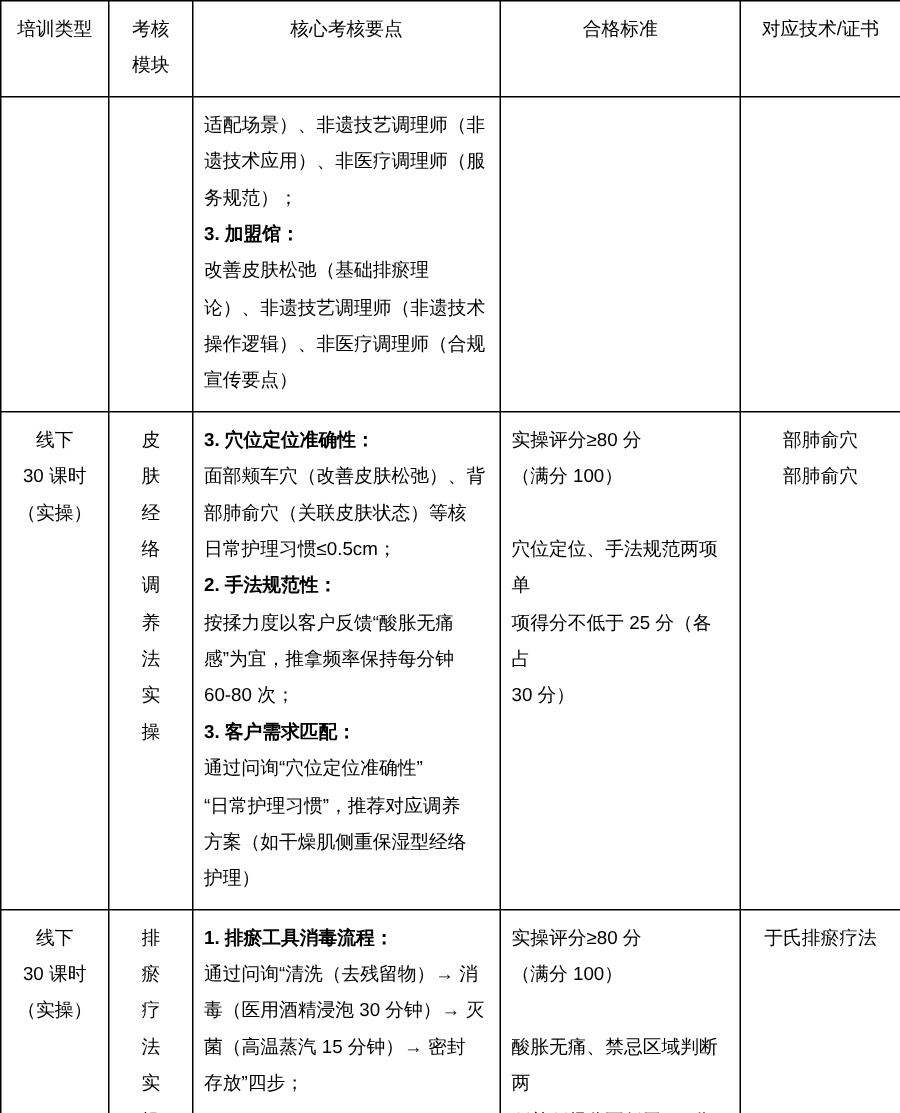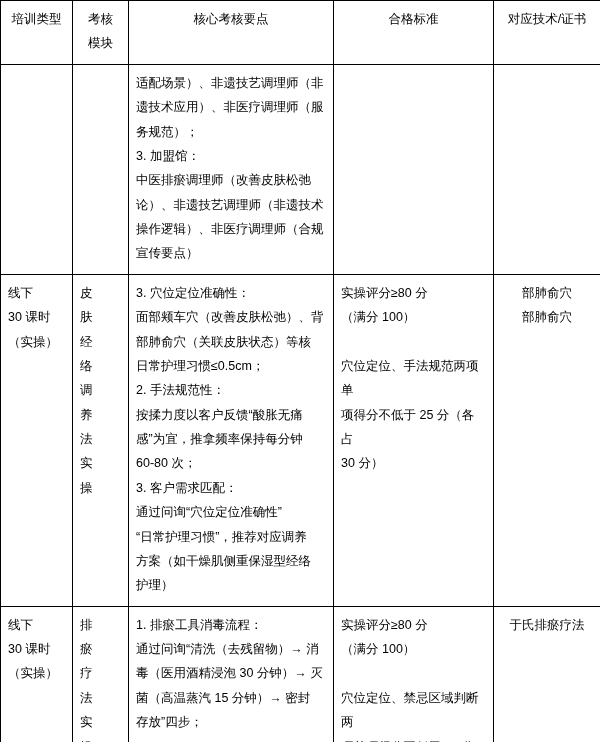--- a/index.html
+++ b/index.html
@@ -36,33 +36,33 @@
   thead td {
     text-align: center;
     vertical-align: middle;
     font-weight: bold;
     font-size: 12.5px;
     line-height: 1.6;
     padding: 7px 4px;
     margin-left: 42px;
   }
   .cell-center {
-    text-align: left;
+    text-align: center;
     vertical-align: middle;
     font-weight: bold;
   }
   .cell-center-normal {
     text-align: center;
     vertical-align: middle;
     font-weight: normal;
   }
   .cell-mid {
     vertical-align: middle;
   }
-  .b { font-weight: normal; }
+  .b { font-weight: bold; }
   .para { margin: 0; }
   .nowrap-center { text-align: left; }
 </style>
 </head>
 <body>
 
 <table class="doc-table">
   <colgroup>
     <col class="col-1">
       <col class="col-2">
@@ -85,21 +85,21 @@
   <tbody>
 
     <tr>
       <td></td>
       <td></td>
       <td>
         <div class="para">适配场景）、非遗技艺调理师（非</div>
         <div class="para">遗技术应用）、非医疗调理师（服</div>
         <div class="para">务规范）；</div>
         <div class="para b">3. 加盟馆：</div>
-        <div class="para">中医排瘀调理师（改善皮肤松弛</div>
+        <div class="para">改善皮肤松弛（基础排瘀理</div>
         <div class="para">论）、非遗技艺调理师（非遗技术</div>
         <div class="para">操作逻辑）、非医疗调理师（合规</div>
         <div class="para">宣传要点）</div>
       </td>
       <td></td>
       <td></td>
     </tr>
 
     <tr>
       <td class="cell-center">
@@ -165,21 +165,21 @@
         <div class="para b">1. 排瘀工具消毒流程：</div>
         <div class="para">通过问询“清洗（去残留物）→ 消</div>
         <div class="para">毒（医用酒精浸泡 30 分钟）→ 灭</div>
         <div class="para">菌（高温蒸汽 15 分钟）→ 密封</div>
         <div class="para">存放”四步；</div>
       </td>
       <td class="cell-mid">
         <div class="para nowrap-center">实操评分≥80 分</div>
         <div class="para nowrap-center">（满分 100）</div>
         <div class="para">&nbsp;</div>
-        <div class="para">穴位定位、禁忌区域判断两</div>
+        <div class="para">酸胀无痛、禁忌区域判断两</div>
         <div class="para">项单项得分不低于 25 分（各</div>
       </td>
       <td class="cell-center-normal">
         <div>于氏排瘀疗法</div>
       </td>
     </tr>
 
   </tbody>
 </table>
 

